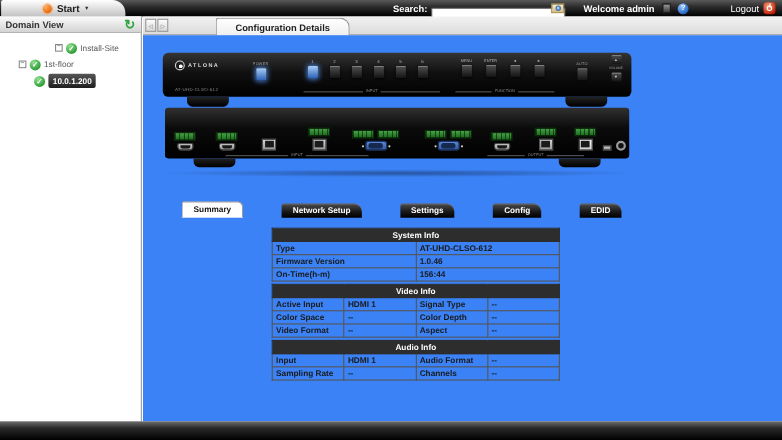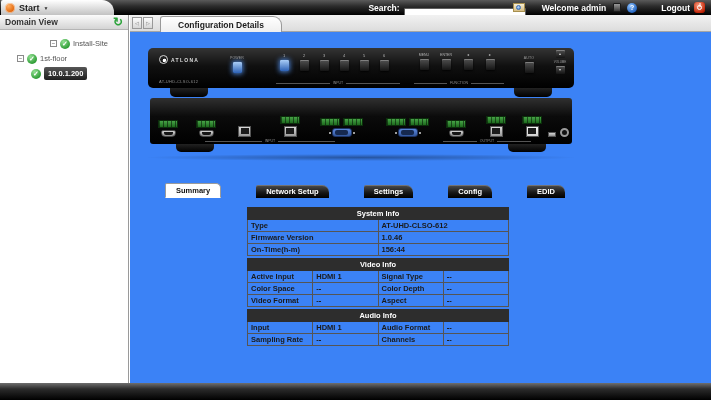--- a/index.html
+++ b/index.html
@@ -4,21 +4,21 @@
 <style>
   * { margin:0; padding:0; box-sizing:border-box; }
   body { font-family:"Liberation Sans", sans-serif; background:#fff; }
   .app { position:relative; width:711px; height:400px; background:#fff; overflow:hidden; }
 
   
   .topbar { position:absolute; top:0; left:0; right:0; height:15px;
     background:linear-gradient(180deg,#5a5a5a,#2d2d2d 40%,#000); }
   .start-tab { position:absolute; left:1px; top:0; height:15px; width:113px;
     background:linear-gradient(180deg,#fff,#c2c2c2); border-radius:2px 12px 0 0;
-    display:flex; align-items:center; gap:4px; padding-left:4px; cursor:pointer; }
+    display:flex; align-items:center; gap:4px; padding-left:4px; cursor:pointer;justify-content:center; }
   .start-logo { width:10px; height:10px; border-radius:50%; flex:0 0 auto;
     background:radial-gradient(circle at 35% 30%, #ffb066, #e05f00 72%);
     box-shadow:inset 0 0 0 1px rgba(255,255,255,.55); }
   .start-label { font-size:9px; font-weight:bold; color:#1d1d1d; }
   .start-caret { font-size:5px; color:#333; }
   .topbar-right { position:absolute; right:6px; top:0; height:15px; display:flex; align-items:center; }
   .search-label { color:#fff; font-weight:bold; font-size:8.5px; margin-right:4px; }
   .search-box { position:relative; width:122px; height:11px; }
   .search-input { width:100%; height:100%; border:1px solid #5f5f5f; border-radius:1px;
     font-size:8px; padding:0 15px 0 3px; font-family:inherit; }
@@ -27,21 +27,21 @@
     display:flex; align-items:center; justify-content:center; cursor:pointer; }
   .search-go-glyph { width:5px; height:5px; border:1px solid #3a6fb5; border-radius:50%;
     background:radial-gradient(circle at 40% 35%, #bcd8ff, #4a84cc); }
   .welcome-text { color:#fff; font-weight:bold; font-size:8.5px; margin-left:16px; }
   .tools-icon { width:8px; height:9px; margin-left:7px; border-radius:1px;
     background:linear-gradient(#9a9a9a,#3a3a3a); border:1px solid #1c1c1c; }
   .help-icon { width:10px; height:10px; margin-left:6px; border-radius:50%;
     background:radial-gradient(circle at 35% 30%, #8fc3ff, #1b5cba 78%);
     color:#fff; font-size:7px; font-weight:bold; display:flex; align-items:center;
     justify-content:center; cursor:pointer; }
-  .logout-label { color:#fff; font-weight:bold; font-size:8.5px; margin-left:24px;text-align:center; }
+  .logout-label { color:#fff; font-weight:normal; font-size:8.5px; margin-left:38px;text-align:center; }
   .logout-icon { width:11px; height:11px; margin-left:4px; border-radius:3px;
     background:radial-gradient(circle at 40% 32%, #ff9d7e, #b91c00 78%);
     display:flex; align-items:center; justify-content:center; cursor:pointer; }
   .power-glyph { position:relative; width:5px; height:5px; border:1px solid #fff; border-radius:50%; }
   .power-glyph::before { content:""; position:absolute; left:50%; top:-3px; width:1px; height:4px;
     background:#fff; transform:translateX(-50%); }
 
   
   .sidebar { position:absolute; top:15px; left:0; width:129px; bottom:17px;
     background:#fff; border-right:1px solid #9a9a9a; }
@@ -57,21 +57,21 @@
   .check-icon { width:10px; height:10px; border-radius:50%; flex:0 0 auto;
     background:radial-gradient(circle at 35% 28%, #92e092, #27982f 78%);
     color:#fff; font-size:7px; font-weight:bold; display:flex; align-items:center; justify-content:center; }
   .tree-label { font-size:7.5px; color:#555; }
   .tree-label.selected { background:linear-gradient(#565656,#1f1f1f); color:#fff;
     font-weight:bold; padding:2px 4px; border-radius:2px; }
 
   
   .main { position:absolute; left:130px; top:15px; right:0; bottom:17px; }
   .tabstrip { height:17px; background:linear-gradient(#f2f2f2,#dcdcdc);
-    border-bottom:1px solid #a5a5a5; display:flex; align-items:flex-end; padding-left:2px; }
+    border-bottom:1px solid #a5a5a5; display:flex; align-items:flex-end; padding-left:2px;gap:36px; }
   .scrollbtns { display:flex; gap:1px; margin-bottom:2px; }
   .scrollbtn { width:10px; height:12px; background:linear-gradient(#fdfdfd,#d6d6d6);
     border:1px solid #999; font-size:5px; color:#777; display:flex; align-items:center;
     justify-content:center; cursor:pointer; }
   .page-tab { margin-left:7px; height:16px; background:linear-gradient(#fff,#efefef);
     border:1px solid #999; border-bottom:none; border-radius:3px 9px 0 0; display:flex;
     align-items:center; padding:0 17px; font-size:8.5px; font-weight:bold; color:#1d1d1d;
     position:relative; top:1px; cursor:pointer; }
   .content { position:absolute; top:17px; left:0; right:0; bottom:0; background:#3b82f6; }
 

